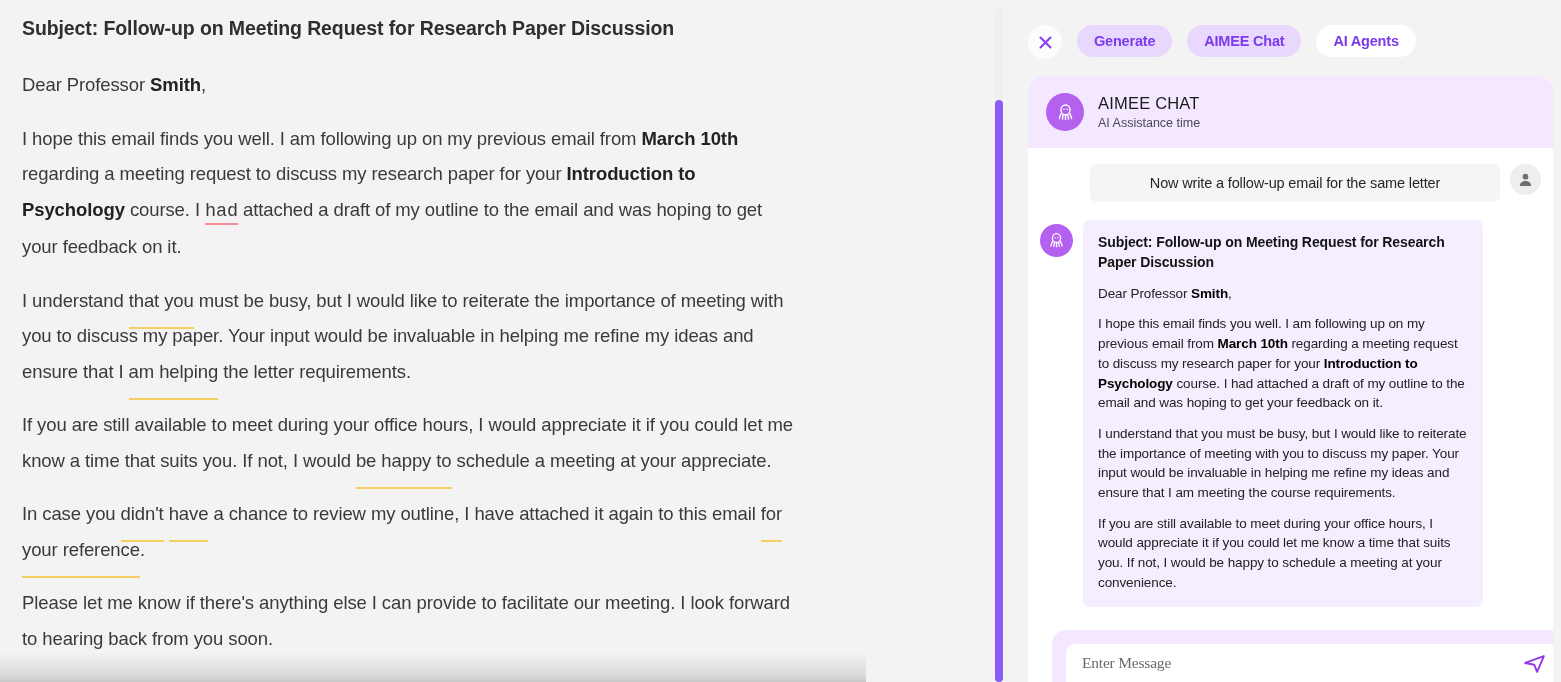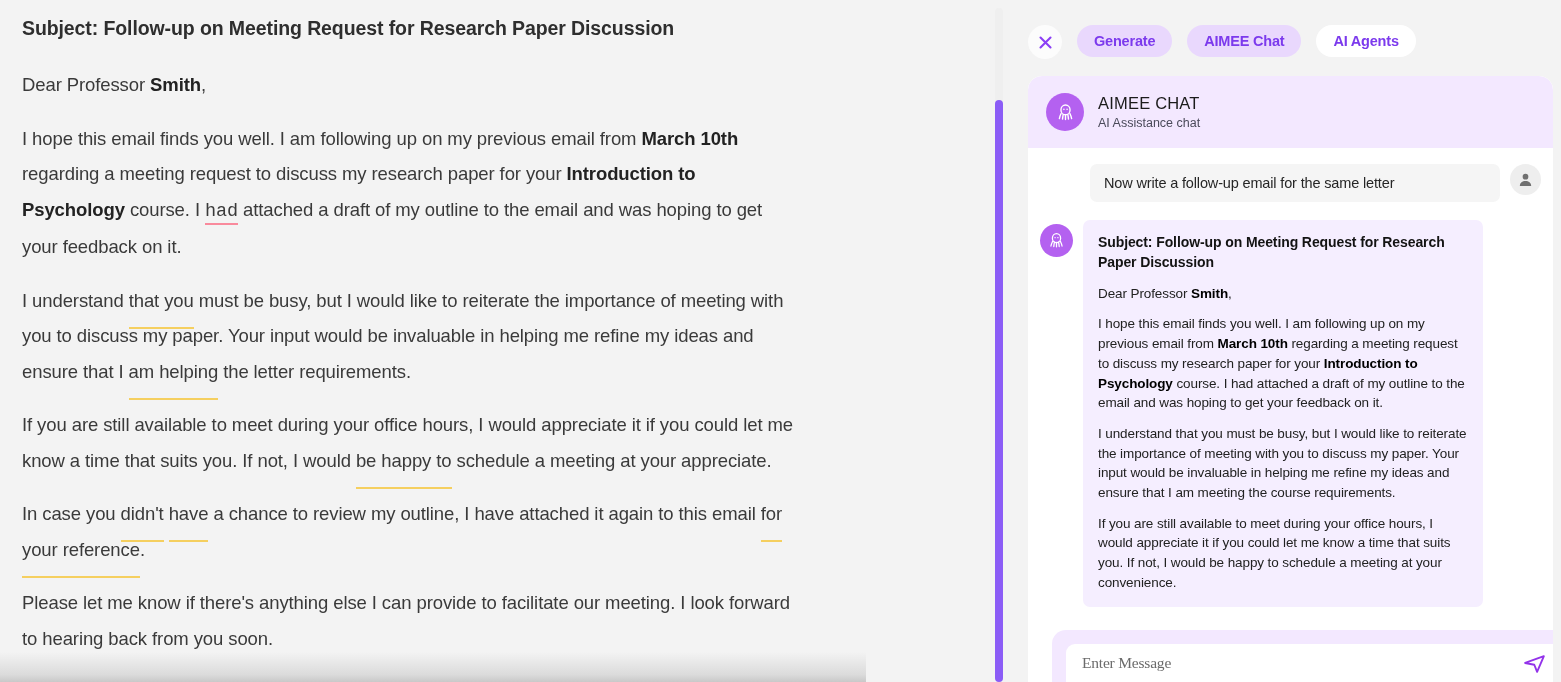--- a/index.html
+++ b/index.html
@@ -187,20 +187,21 @@
   }
 
   .messages { padding: 16px 12px 0 12px; }
 
   .msg-user {
     display: flex;
     align-items: flex-start;
     justify-content: flex-end;
     gap: 10px;
     margin-bottom: 18px;
+    text-align: center;
   }
   .bubble-user {
     background: #f5f5f5;
     border-radius: 7px;
     padding: 11px 14px;
     font-size: 14.5px;
     color: #262626;
     max-width: 410px;
     flex: 1;
     letter-spacing: -0.15px;
@@ -349,21 +350,21 @@
             <circle cx="13.8" cy="8.4" r="0.9" fill="#ffffff" stroke="none"></circle>
             <path d="M7 13.2 C6 15.2 5.2 17 5 19"></path>
             <path d="M9.4 14.2 C9 16.4 8.7 18 8.6 19.6"></path>
             <path d="M12 14.5 L12 20"></path>
             <path d="M14.6 14.2 C15 16.4 15.3 18 15.4 19.6"></path>
             <path d="M17 13.2 C18 15.2 18.8 17 19 19"></path>
           </svg>
         </div>
         <div>
           <div class="aimee-title">AIMEE CHAT</div>
-          <div class="aimee-sub">AI Assistance chat</div>
+          <div class="aimee-sub">AI Assistance time</div>
         </div>
       </div>
 
       <div class="messages">
 
         <div class="msg-user">
           <div class="bubble-user">Now write a follow-up email for the same letter</div>
           <div class="user-avatar">
             <svg width="17" height="17" viewBox="0 0 24 24" fill="#707070">
               <circle cx="12" cy="8" r="4"></circle>

